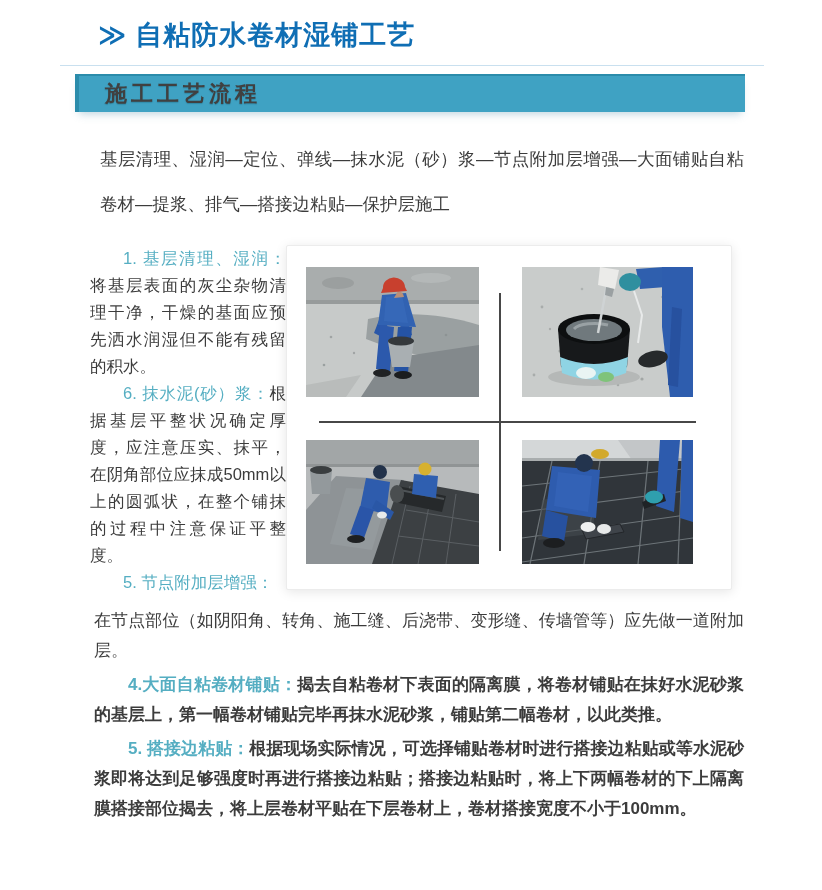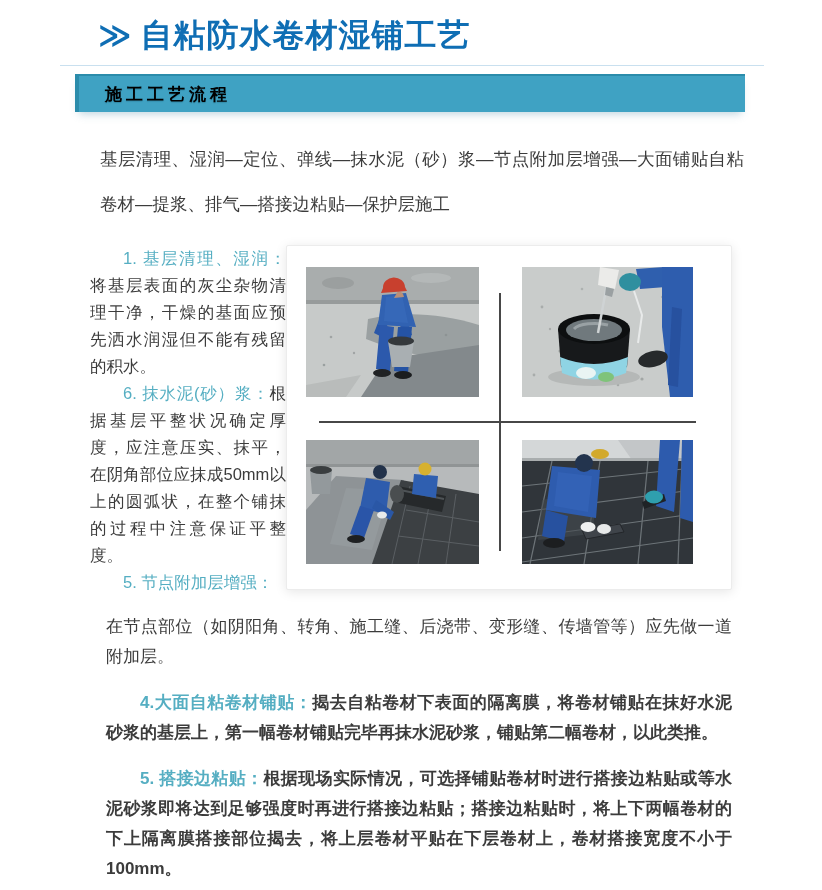--- a/index.html
+++ b/index.html
@@ -6,42 +6,42 @@
   body{
     width:822px;height:890px;background:#ffffff;overflow:hidden;
     font-family:"Liberation Sans","DejaVu Sans",sans-serif;
     color:var(--body-text,#3c3c3c);
   }
   .page{position:relative;width:822px;height:890px;}
 
   
   .title{
     margin:14px 80px 0 98px;
-    font-size:32px;font-weight:bold;line-height:42px;
+    font-size:27px;font-weight:bold;line-height:42px;
     color:var(--title-blue,#0f6eb4);
     letter-spacing:1px;white-space:nowrap;
   }
   .title .chevron{margin-right:8px;font-weight:bold;}
   .title-divider{
     margin:9px 58px 0 60px;height:0;
     border-top:1px solid var(--divider-blue,#c9e0ef);
   }
 
   
   .banner{
     margin:8px 77px 0 75px;height:38px;
     background:var(--banner-bg,#3fa2c3);
     border-top:2px solid var(--banner-edge,#2b8cab);
     border-left:4px solid var(--banner-edge,#2b8cab);
     box-shadow:0 6px 8px -4px rgba(110,160,185,.45);
     display:flex;align-items:center;
     padding-left:26px;box-sizing:border-box;
   }
   .banner .banner-label{
-    color:#000000;font-size:17px;font-weight:bold;letter-spacing:4px;
+    color:#404040;font-size:22px;font-weight:bold;letter-spacing:4px;
     text-shadow:0 1px 1px rgba(0,60,80,.25);
   }
 
   
   .flow-text{
     margin:25px 78px 14px 100px;
     font-size:17.5px;line-height:45px;text-align:justify;
     color:var(--body-text,#3c3c3c);
   }
 
@@ -65,21 +65,21 @@
   }
   .photo{position:absolute;overflow:hidden;}
   .photo svg{display:block;width:100%;height:100%;}
   .xline{position:absolute;background:#474747;}
 
   
   .bottom-text{
     margin:10px 74px 0 90px;
     font-size:17px;line-height:30px;text-align:justify;
   }
-  .bottom-text p{margin:16px;}
+  .bottom-text p{margin:4px;}
   .bottom-text p.indent{text-indent:2em;font-weight:bold;}
 </style>
 </head>
 <body>
 
 <div class="page">
 
   <h1 class="title"><span class="chevron">≫</span><span>自粘防水卷材湿铺工艺</span></h1>
   <div class="title-divider"></div>
 

